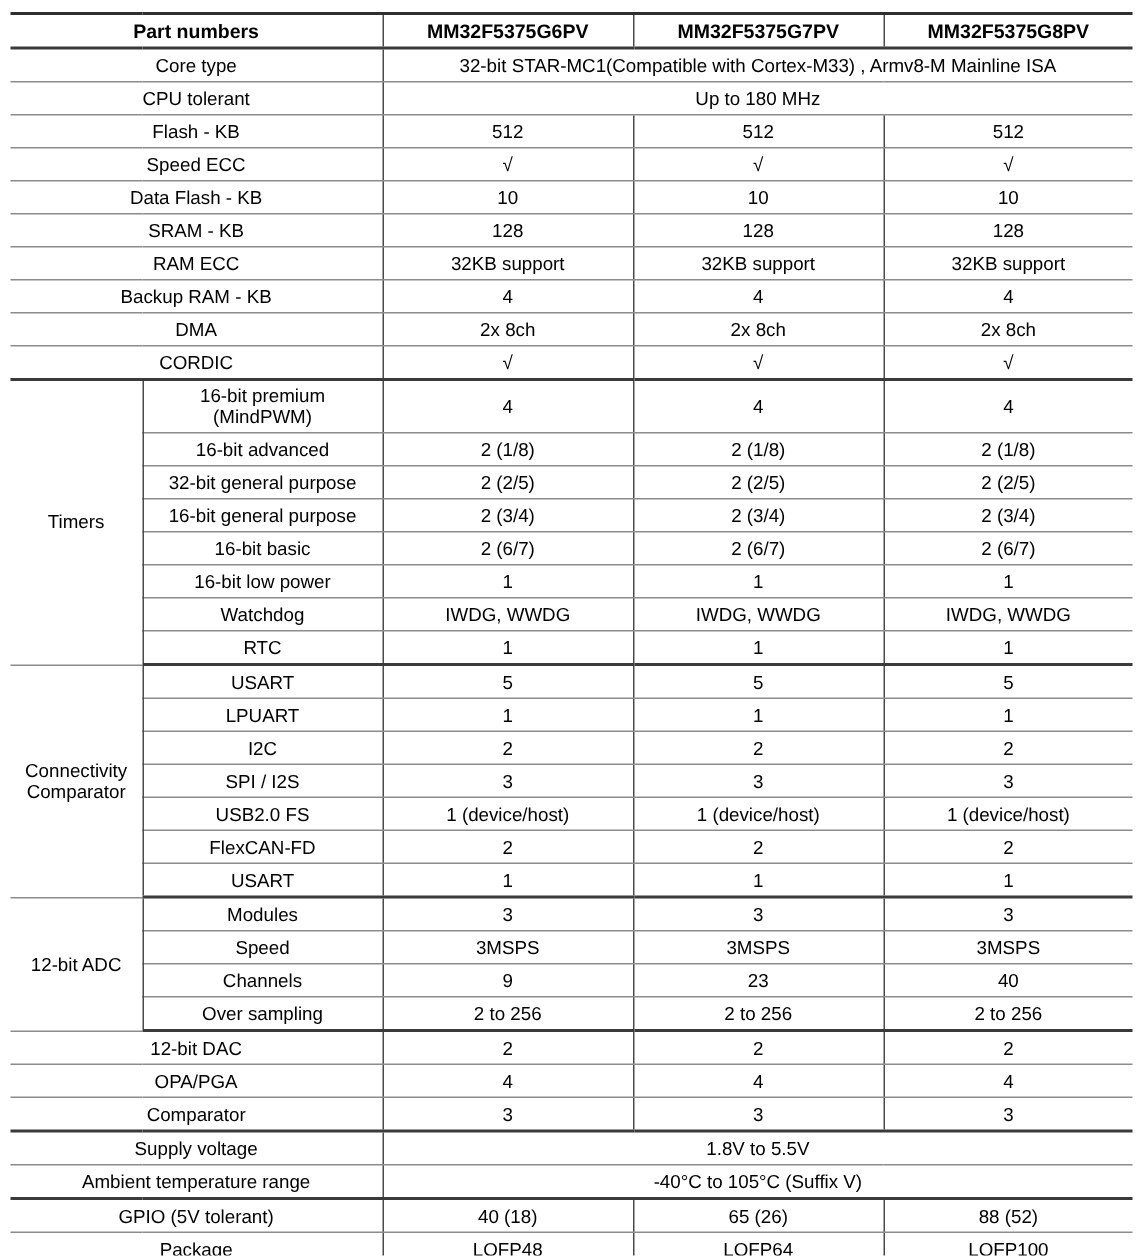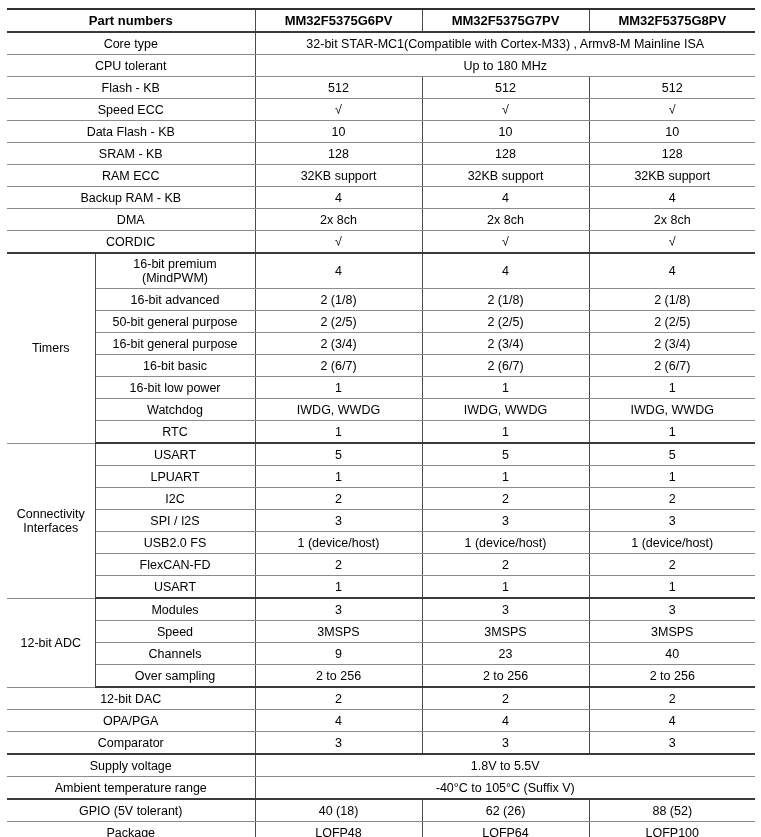--- a/index.html
+++ b/index.html
@@ -116,21 +116,21 @@
       <td>4</td>
       <td>4</td>
     </tr>
     <tr>
       <td>16-bit advanced</td>
       <td>2 (1/8)</td>
       <td>2 (1/8)</td>
       <td>2 (1/8)</td>
     </tr>
     <tr>
-      <td>50-bit general purpose</td>
+      <td>32-bit general purpose</td>
       <td>2 (2/5)</td>
       <td>2 (2/5)</td>
       <td>2 (2/5)</td>
     </tr>
     <tr>
       <td>16-bit general purpose</td>
       <td>2 (3/4)</td>
       <td>2 (3/4)</td>
       <td>2 (3/4)</td>
     </tr>
@@ -153,21 +153,21 @@
       <td>IWDG, WWDG</td>
     </tr>
     <tr class="sect">
       <td>RTC</td>
       <td>1</td>
       <td>1</td>
       <td>1</td>
     </tr>
 
     <tr>
-      <td rowspan="7" class="group-label">Connectivity Interfaces</td>
+      <td rowspan="7" class="group-label">Connectivity Comparator</td>
       <td>USART</td>
       <td>5</td>
       <td>5</td>
       <td>5</td>
     </tr>
     <tr>
       <td>LPUART</td>
       <td>1</td>
       <td>1</td>
       <td>1</td>
@@ -251,21 +251,21 @@
       <td colspan="2">Supply voltage</td>
       <td colspan="3">1.8V to 5.5V</td>
     </tr>
     <tr class="sect">
       <td colspan="2">Ambient temperature range</td>
       <td colspan="3">-40°C to 105°C (Suffix V)</td>
     </tr>
     <tr>
       <td colspan="2">GPIO (5V tolerant)</td>
       <td>40 (18)</td>
-      <td>62 (26)</td>
+      <td>65 (26)</td>
       <td>88 (52)</td>
     </tr>
     <tr class="bottom">
       <td colspan="2">Package</td>
       <td>LQFP48</td>
       <td>LQFP64</td>
       <td>LQFP100</td>
     </tr>
   </tbody>
 </table>

